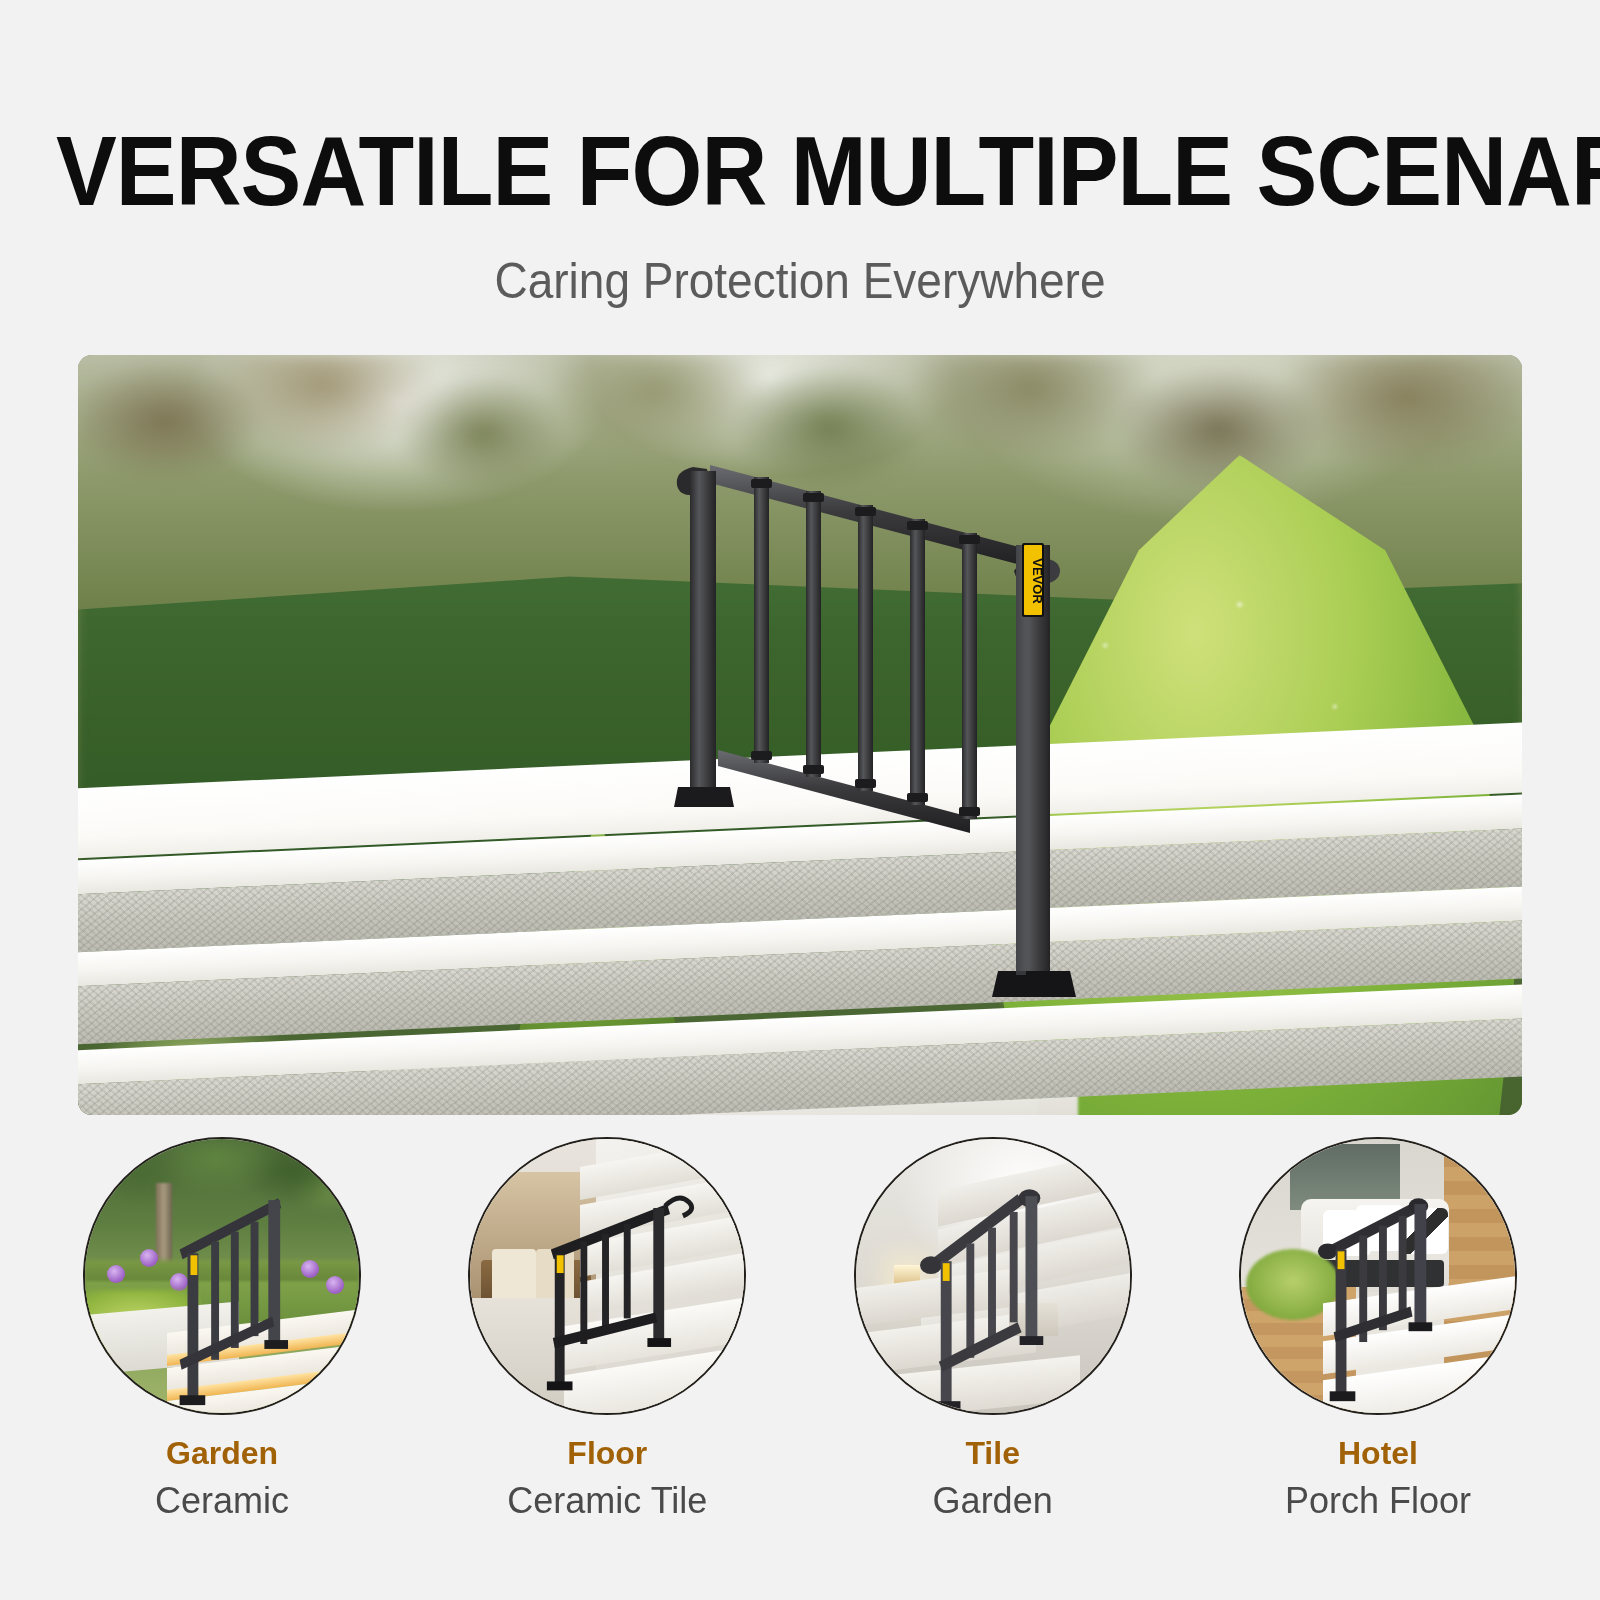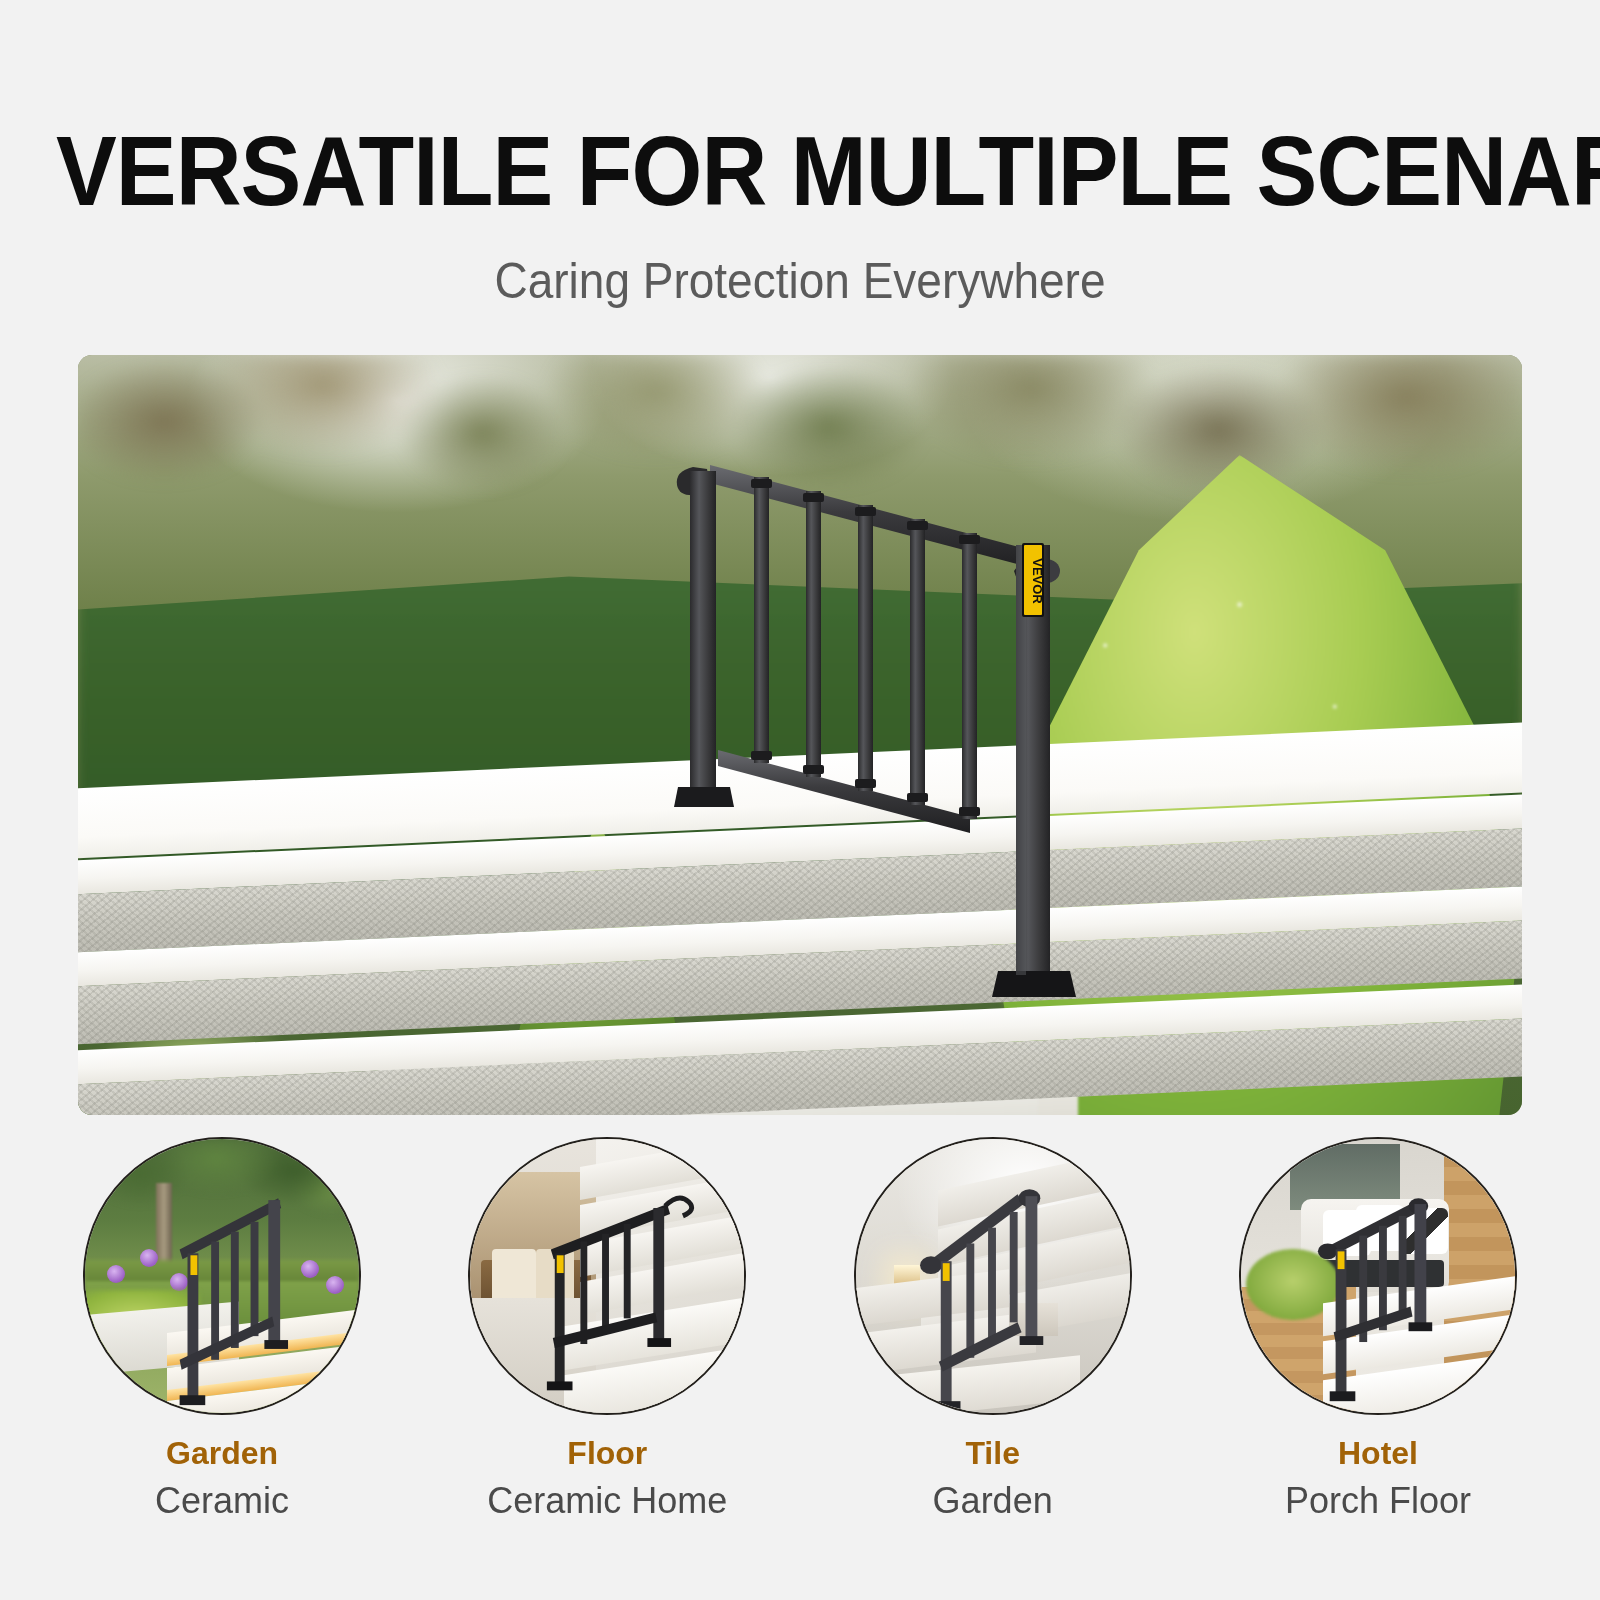--- a/index.html
+++ b/index.html
@@ -450,21 +450,21 @@
             <rect x="156" y="86" width="7" height="96" fill="#242426"></rect>
             <rect x="186" y="70" width="11" height="138" fill="#2b2b2e"></rect>
             <path d="M84,202 L188,176 L190,186 L86,212 Z" fill="#1e1e20"></path>
             <rect x="78" y="246" width="26" height="9" fill="#141416"></rect>
             <rect x="180" y="202" width="24" height="9" fill="#141416"></rect>
             <rect x="88" y="118" width="7" height="18" fill="#f2c200"></rect>
           </svg>
         </div>
       </div>
       <div class="thumb-title">Floor</div>
-      <div class="thumb-sub">Ceramic Home</div>
+      <div class="thumb-sub">Ceramic Tile</div>
     </div>
 
     <div class="thumb">
       <div class="circle">
         <div class="scene">
           <div class="ho-wall"></div>
           <div class="ho-sconce"></div>
           <div style="position:absolute;right:-14%;top:10%;width:84%;height:13%;background:linear-gradient(180deg,#f0eee9,#ddd9d1);transform:skewY(-12deg);"></div>
           <div style="position:absolute;right:-14%;top:24%;width:84%;height:13%;background:linear-gradient(180deg,#f0eee9,#ddd9d1);transform:skewY(-12deg);"></div>
           <div style="position:absolute;right:-14%;top:38%;width:84%;height:13%;background:linear-gradient(180deg,#f0eee9,#ddd9d1);transform:skewY(-12deg);"></div>

